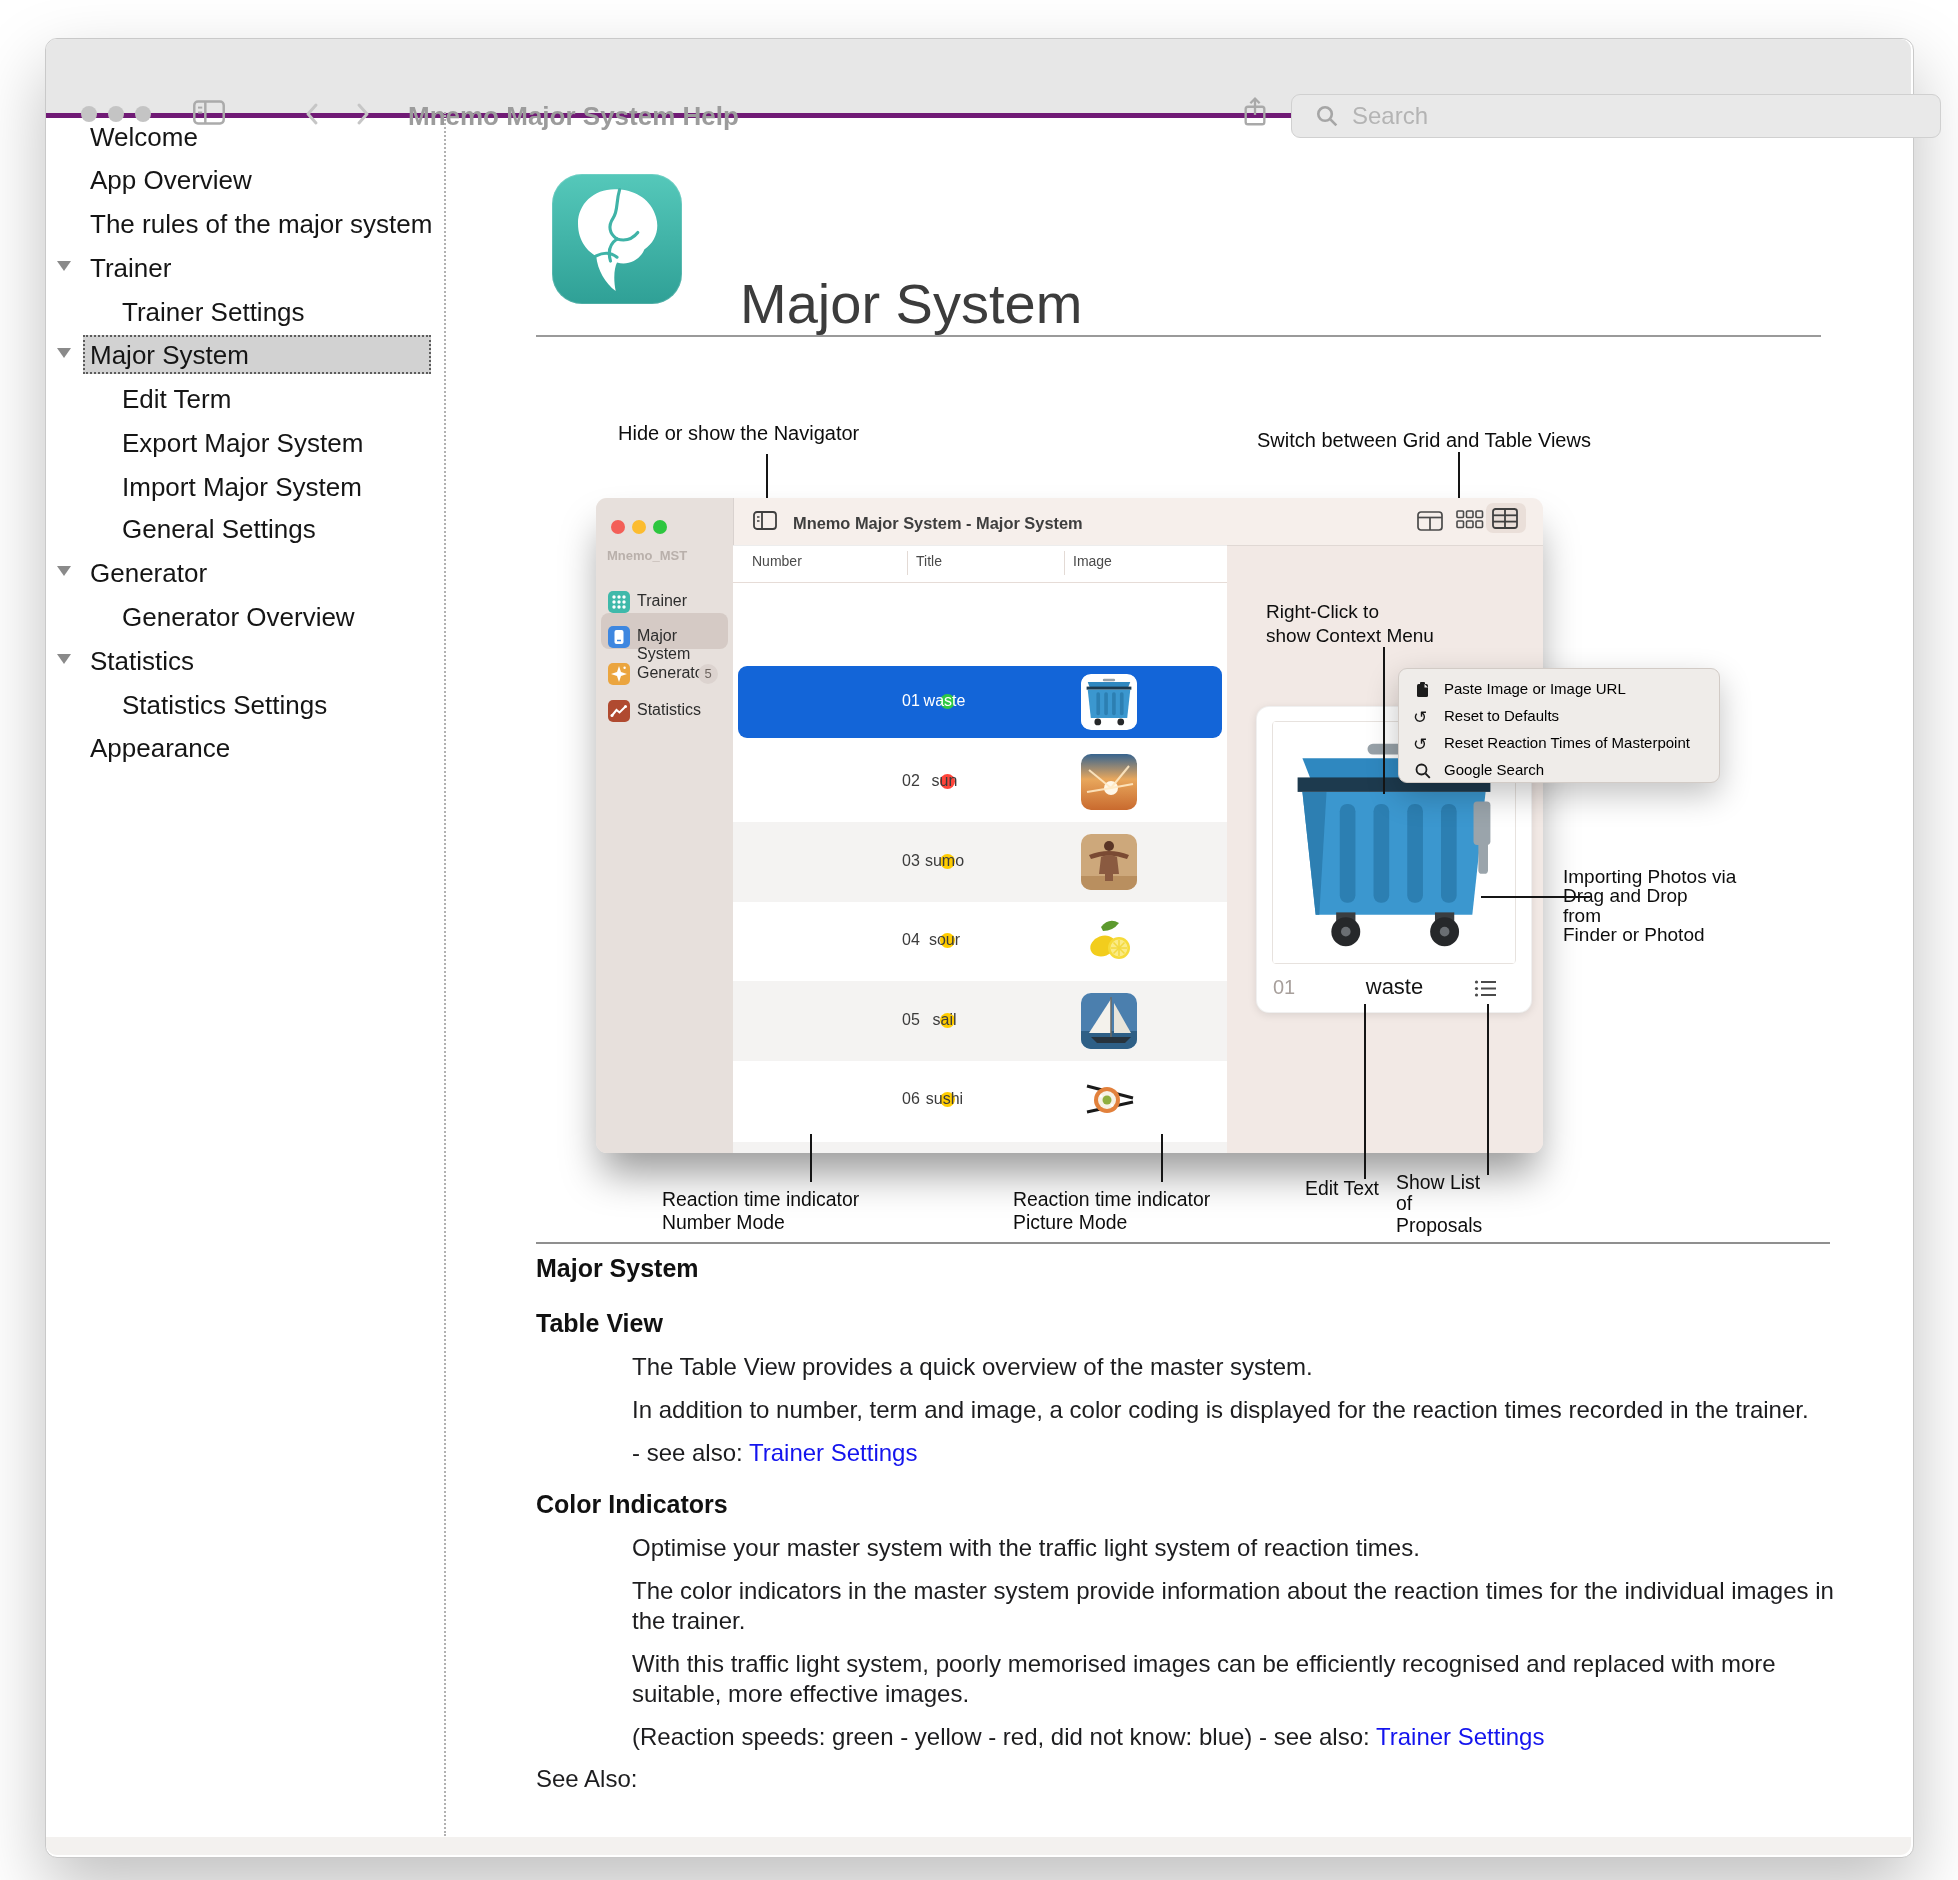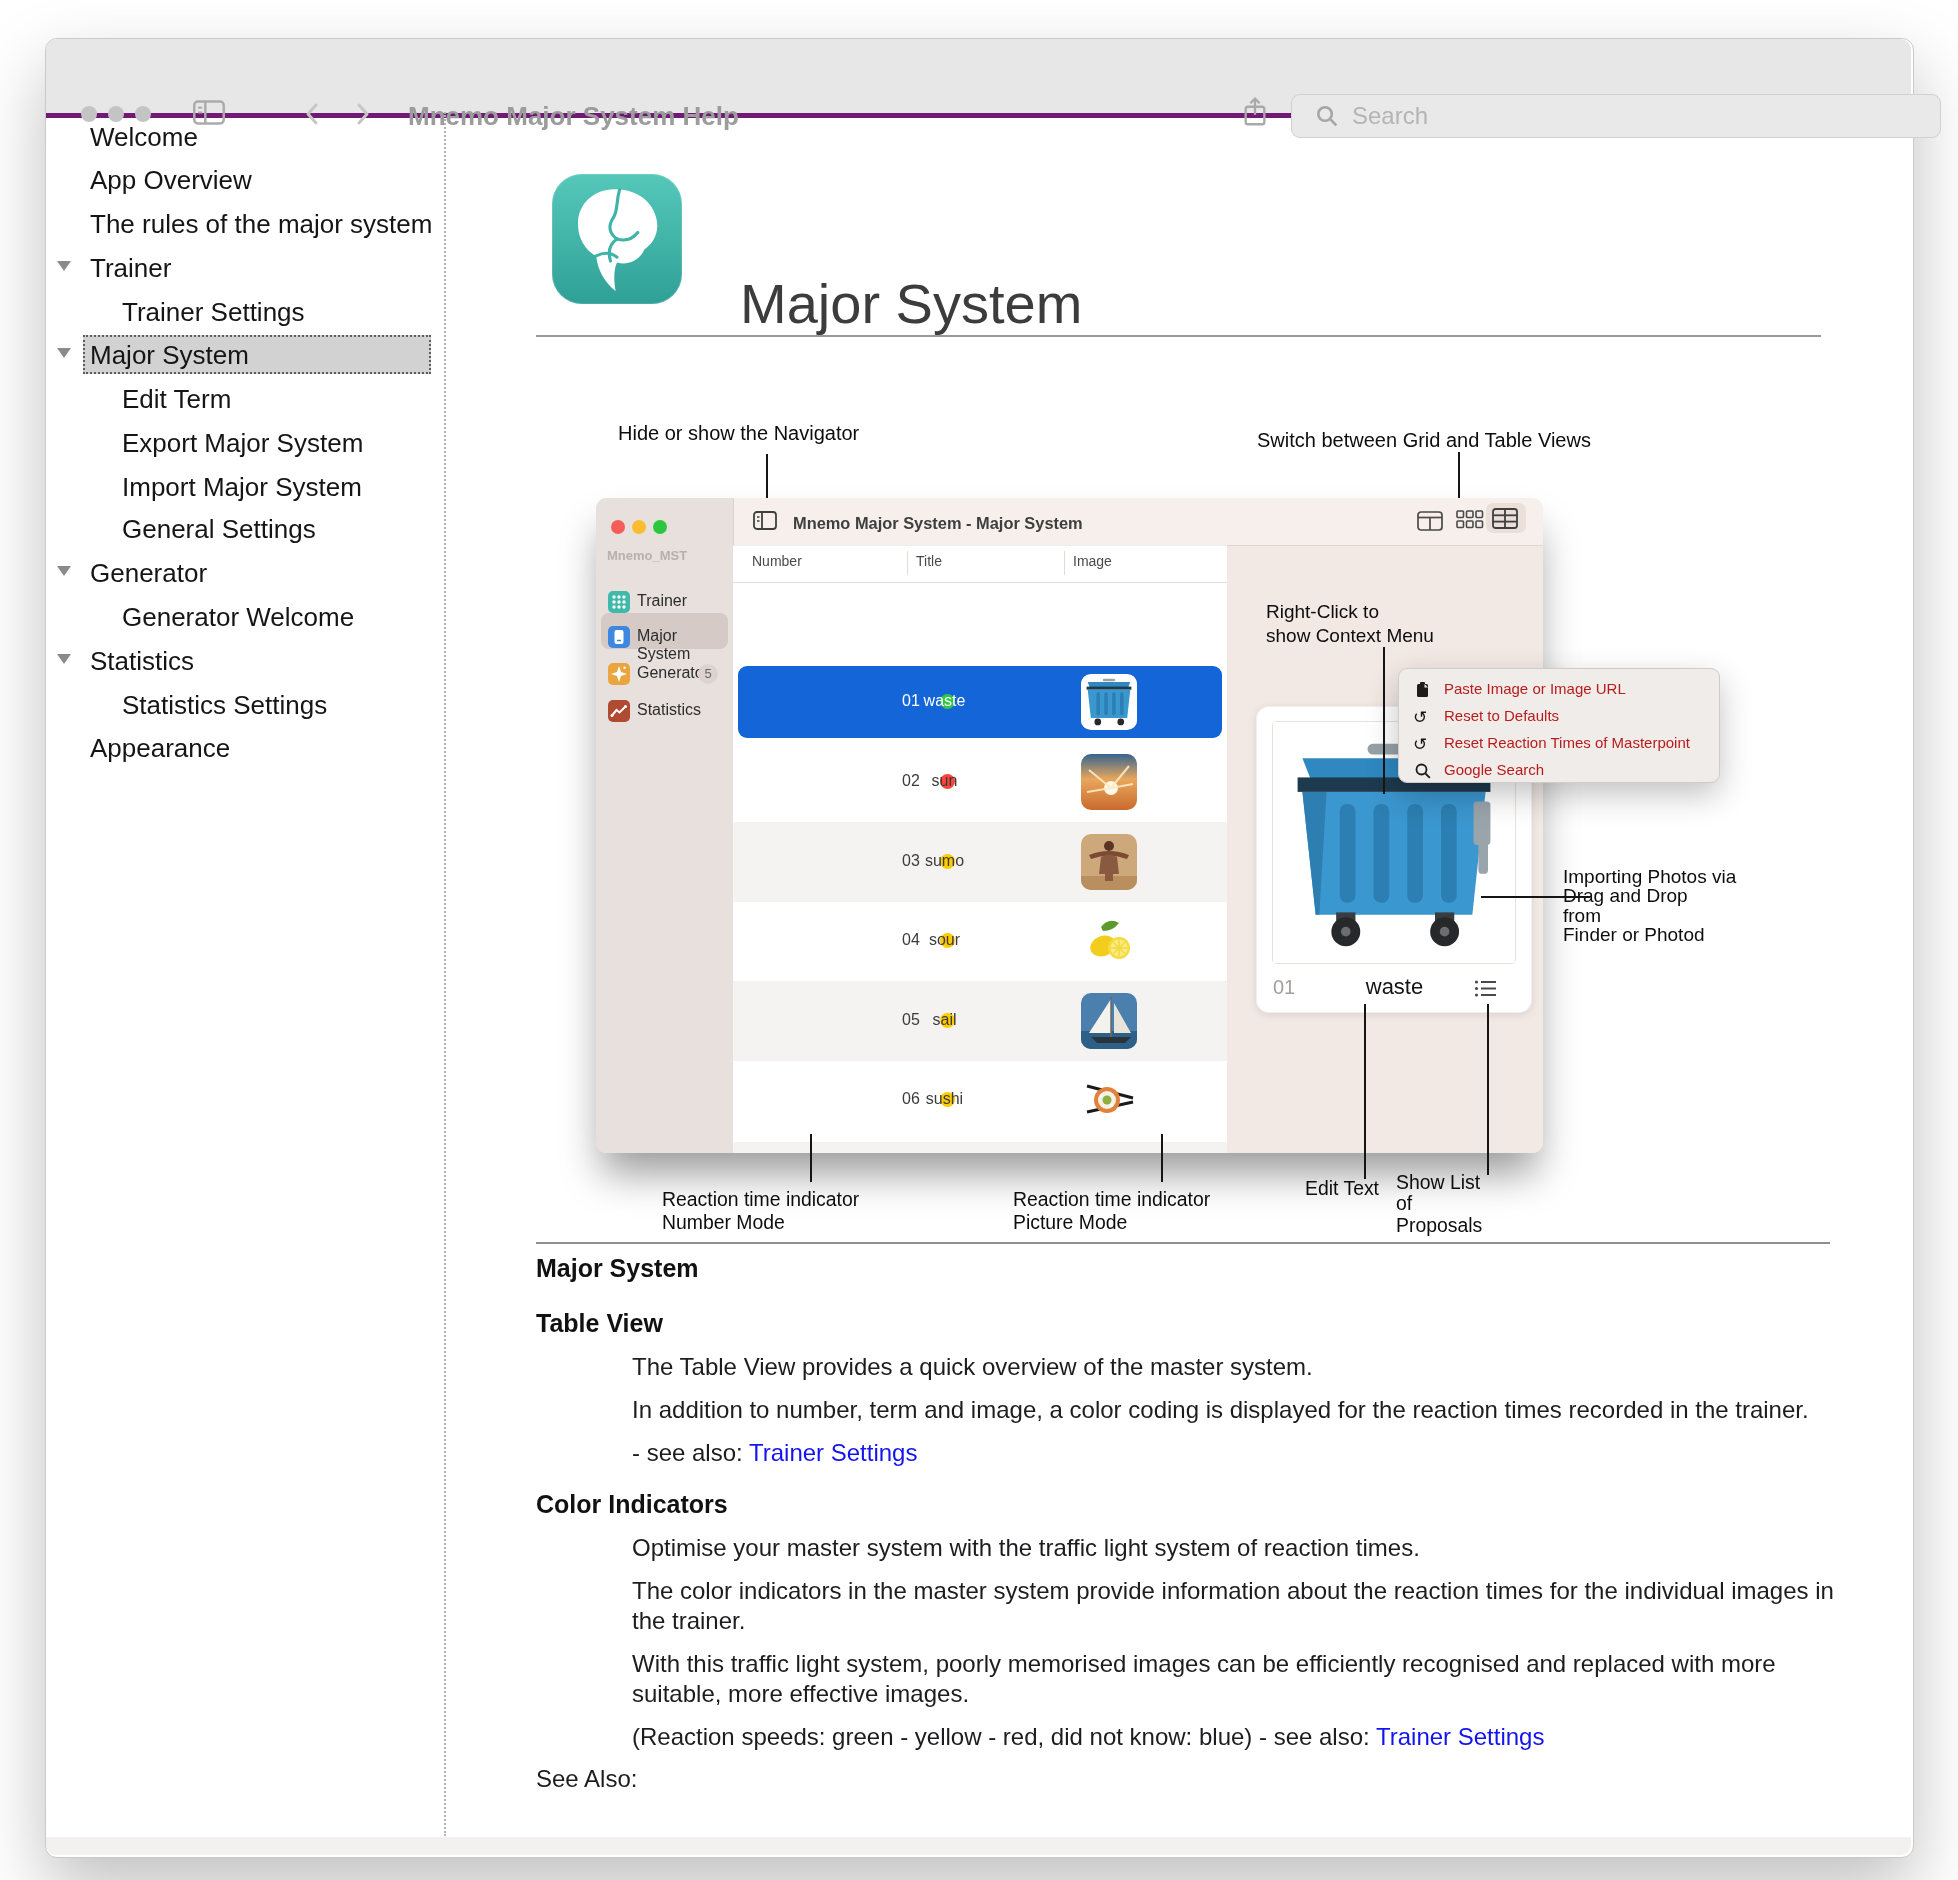--- a/index.html
+++ b/index.html
@@ -60,21 +60,21 @@
   
   .card{position:absolute;left:660px;top:208px;width:274px;height:305px;background:#fff;border:1px solid rgba(0,0,0,.06);border-radius:13px;box-shadow:0 2px 8px rgba(0,0,0,.10);}
   .cardframe{position:absolute;left:15px;top:14px;width:242px;height:241px;border:1px solid #e7e2de;border-radius:4px;background:#fff;}
   .cardnum{position:absolute;left:16px;top:269px;font-size:20px;color:#a79f9b;}
   .cardterm{position:absolute;left:68px;top:267px;width:139px;text-align:center;font-size:22px;color:#141414;}
   .cardlist{position:absolute;left:217px;top:272px;}
   
   .cmenu{position:absolute;left:1398px;top:668px;width:320px;height:113px;background:#efece9;border:1px solid #d2cbc6;border-radius:9px;box-shadow:0 12px 32px rgba(0,0,0,.24);z-index:30;}
   .cmi{position:absolute;left:0;width:320px;height:27px;}
   .cmi .mic{position:absolute;left:14px;top:4px;width:20px;height:20px;}
-  .cmi .mlb{position:absolute;left:45px;top:4px;font-size:15px;color:#b91c1c;}
+  .cmi .mlb{position:absolute;left:45px;top:4px;font-size:15px;color:#000000;}
   .resetglyph{font-size:17px;color:#161616;line-height:20px;font-family:"DejaVu Sans",sans-serif;}
   
   .bodywrap{position:absolute;left:536px;top:1242px;width:1294px;color:#1d1d1f;}
   .bodywrap .hr2{height:2px;background:#8f8f8f;margin:0 0 10px 0;}
   .bodywrap h3{font-size:25px;margin:0 0 26px 0;color:#111;}
   .bodywrap h4{font-size:25px;margin:9px 0 14px 0;color:#111;}
   .indent{margin-left:96px;width:1219px;}
   .indent p{font-size:24px;line-height:30px;margin:0 0 13px 0;}
   .indent p.gap{margin-bottom:22px;}
   .seealso{font-size:24px;margin-top:6px;}
@@ -164,21 +164,21 @@
   <div class="hs-item" style="top:468px">
       <span class="lbl1">Import Major System</span>
     </div>
   <div class="hs-item" style="top:510px">
       <span class="lbl1">General Settings</span>
     </div>
   <div class="hs-item" style="top:554px">
       <span class="lbl0">Generator</span>
     </div>
   <div class="hs-item" style="top:598px">
-      <span class="lbl1">Generator Welcome</span>
+      <span class="lbl1">Generator Overview</span>
     </div>
   <div class="hs-item" style="top:642px">
       <span class="lbl0">Statistics</span>
     </div>
   <div class="hs-item" style="top:686px">
       <span class="lbl1">Statistics Settings</span>
     </div>
   <div class="hs-item" style="top:729px">
       <span class="lbl0">Appearance</span>
     </div>

